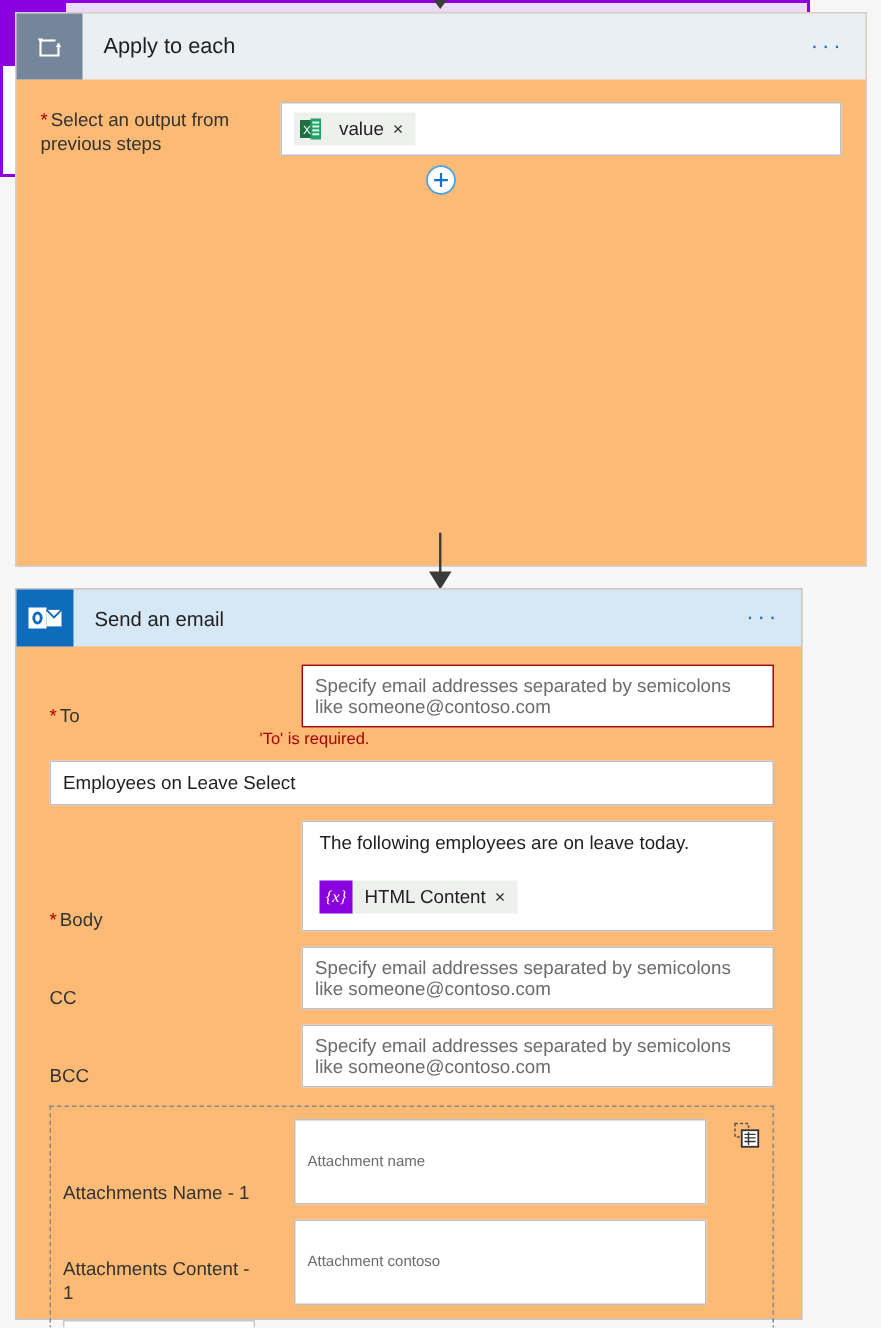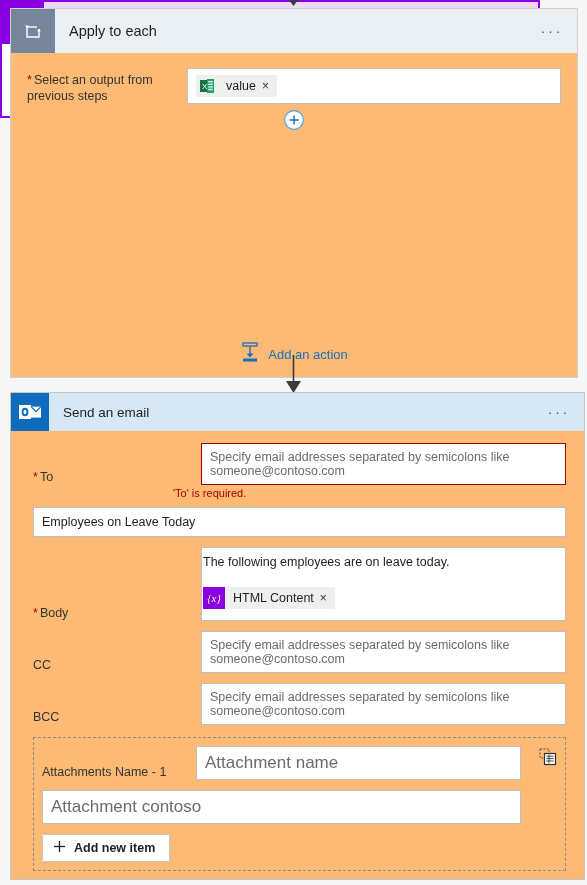--- a/index.html
+++ b/index.html
@@ -92,43 +92,43 @@
 
   
   .add-action {
     position: absolute; left: 0; right: 0; top: 288px;
     display: flex; align-items: center; justify-content: center; gap: 8px;
     cursor: pointer;
   }
   .add-action .aa-lbl { color: #1b6ec2; font-size: 13px; }
 
   
-  #email-card { left: 10px; top: 392px; width: 575px; height: 488px; }
+  #email-card { left: 10px; top: 392px; width: 525px; height: 488px; }
   .em-head { height: 38px; background: #d6e8f6; display: flex; align-items: center; }
   .em-icon {
     width: 38px; height: 38px; flex: 0 0 38px; background: #0f6cbd;
     display: flex; align-items: center; justify-content: center;
   }
   .em-title { margin-left: 14px; font-size: 13.5px; color: #1f1f1f; }
   .em-body { padding: 12px 18px 0 22px; }
   .em-body .lbl { width: 140px; flex: 0 0 140px; font-size: 12.5px; }
 
   .fld.err { border: 1px solid #a80000; }
   .err-msg { font-size: 11px; color: #a80000; margin: 2px 0 8px 140px; }
 
-  .body-box { flex: 1; border: 1px solid #bfbfbf; background: #fff; min-height: 74px; padding: 7px 1px; }
+  .body-box { flex: 1; border: 1px solid #bfbfbf; background: #fff; min-height: 74px; padding: 7px 11px; }
   .body-text { font-size: 12.5px; color: #1f1f1f; margin-bottom: 18px; }
 
   
   .attach-group {
     border: 1px dashed #8a8a8a; margin: 4px 0 8px 0; padding: 8px 10px 8px 8px;
     position: relative;
   }
   .attach-group .lbl { width: 126px; flex: 0 0 126px; font-size: 12.5px; }
-  .attach-fld { flex: 1; border: 1px solid #bfbfbf; padding: 6px 8px; font-size: 17px; color: #6b6b6b; background:#fff; margin-right: 34px; }
+  .attach-fld { flex: 1; border: 1px solid #bfbfbf; padding: 22px 8px; font-size: 10px; color: #6b6b6b; background:#fff; margin-right: 34px; }
   .picker-ico { position: absolute; right: 8px; top: 10px; width: 18px; height: 18px; cursor: pointer; }
   .add-item-btn {
     display: inline-flex; align-items: center; gap: 8px;
     border: 1px solid #c8c8c8; background: #fff; padding: 5px 14px 5px 10px;
     font-size: 12.5px; color: #1f1f1f; font-weight: bold; cursor: pointer;
   }
 </style>
 </head>
 <body>
 
@@ -180,31 +180,20 @@
       <div class="plus-wrap">
         <span class="plus-btn">
           <svg width="22" height="22" viewBox="0 0 22 22">
             <circle cx="11" cy="11" r="9.3" fill="#ffffff" stroke="#4aa3e8" stroke-width="1.2"></circle>
             <line x1="11" y1="6.4" x2="11" y2="15.6" stroke="#1b6ec2" stroke-width="1.5"></line>
             <line x1="6.4" y1="11" x2="15.6" y2="11" stroke="#1b6ec2" stroke-width="1.5"></line>
           </svg>
         </span>
       </div>
 
-      <div class="add-action">
-        <span>
-          <svg width="20" height="22" viewBox="0 0 20 22">
-            <rect x="3" y="2" width="14" height="3" fill="none" stroke="#1b6ec2" stroke-width="1.3"></rect>
-            <line x1="10" y1="5" x2="10" y2="15" stroke="#1b6ec2" stroke-width="1.3"></line>
-            <path d="M6.5 12.5 L10 16.5 L13.5 12.5 Z" fill="#1b6ec2"></path>
-            <rect x="3" y="17.5" width="14" height="3" fill="#1b6ec2"></rect>
-          </svg>
-        </span>
-        <span class="aa-lbl">Add an action</span>
-      </div>
     </div>
   </div>
 
   <div id="append-card">
     <div class="ap-head">
       <div class="ap-icon">{x}</div>
       <div class="ap-title">Append to string variable</div>
       <div class="ap-actions">
         <span class="info-ico">
           <svg width="17" height="17" viewBox="0 0 17 17">
@@ -259,21 +248,21 @@
 
     <div class="em-body">
 
       <div class="row" style="margin-bottom:2px;">
         <div class="lbl req">To</div>
         <div class="fld err ph">Specify email addresses separated by semicolons like someone@contoso.com</div>
       </div>
       <div class="err-msg">'To' is required.</div>
 
       <div class="row">
-        <div class="fld">Employees on Leave Today</div>
+        <div class="fld">Employees on Leave Select</div>
       </div>
 
       <div class="row">
         <div class="lbl req">Body</div>
         <div class="body-box">
           <div class="body-text">The following employees are on leave today.</div>
           <span class="token">
             <span class="tk-ico" style="background:#8a00e0;color:#fff;font-size:11px;font-family:'Liberation Serif',serif;font-style:italic;">{x}</span>
             <span class="tk-lbl">HTML Content</span>
             <span class="tk-x">×</span>
@@ -301,20 +290,21 @@
             <line x1="7.3" y1="10.6" x2="14.7" y2="10.6" stroke="#333" stroke-width="0.9"></line>
             <line x1="7.3" y1="13" x2="14.7" y2="13" stroke="#333" stroke-width="0.9"></line>
             <line x1="10" y1="6.6" x2="10" y2="15.4" stroke="#333" stroke-width="0.9"></line>
           </svg>
         </span>
         <div class="row">
           <div class="lbl">Attachments Name - 1</div>
           <div class="attach-fld">Attachment name</div>
         </div>
         <div class="row">
+          <div class="lbl">Attachments Content - 1</div>
           <div class="attach-fld">Attachment contoso</div>
         </div>
         <div class="add-item-btn">
           <span>
             <svg width="13" height="13" viewBox="0 0 13 13">
               <line x1="6.5" y1="1" x2="6.5" y2="12" stroke="#1f1f1f" stroke-width="1.3"></line>
               <line x1="1" y1="6.5" x2="12" y2="6.5" stroke="#1f1f1f" stroke-width="1.3"></line>
             </svg>
           </span>
           <span>Add new item</span>

